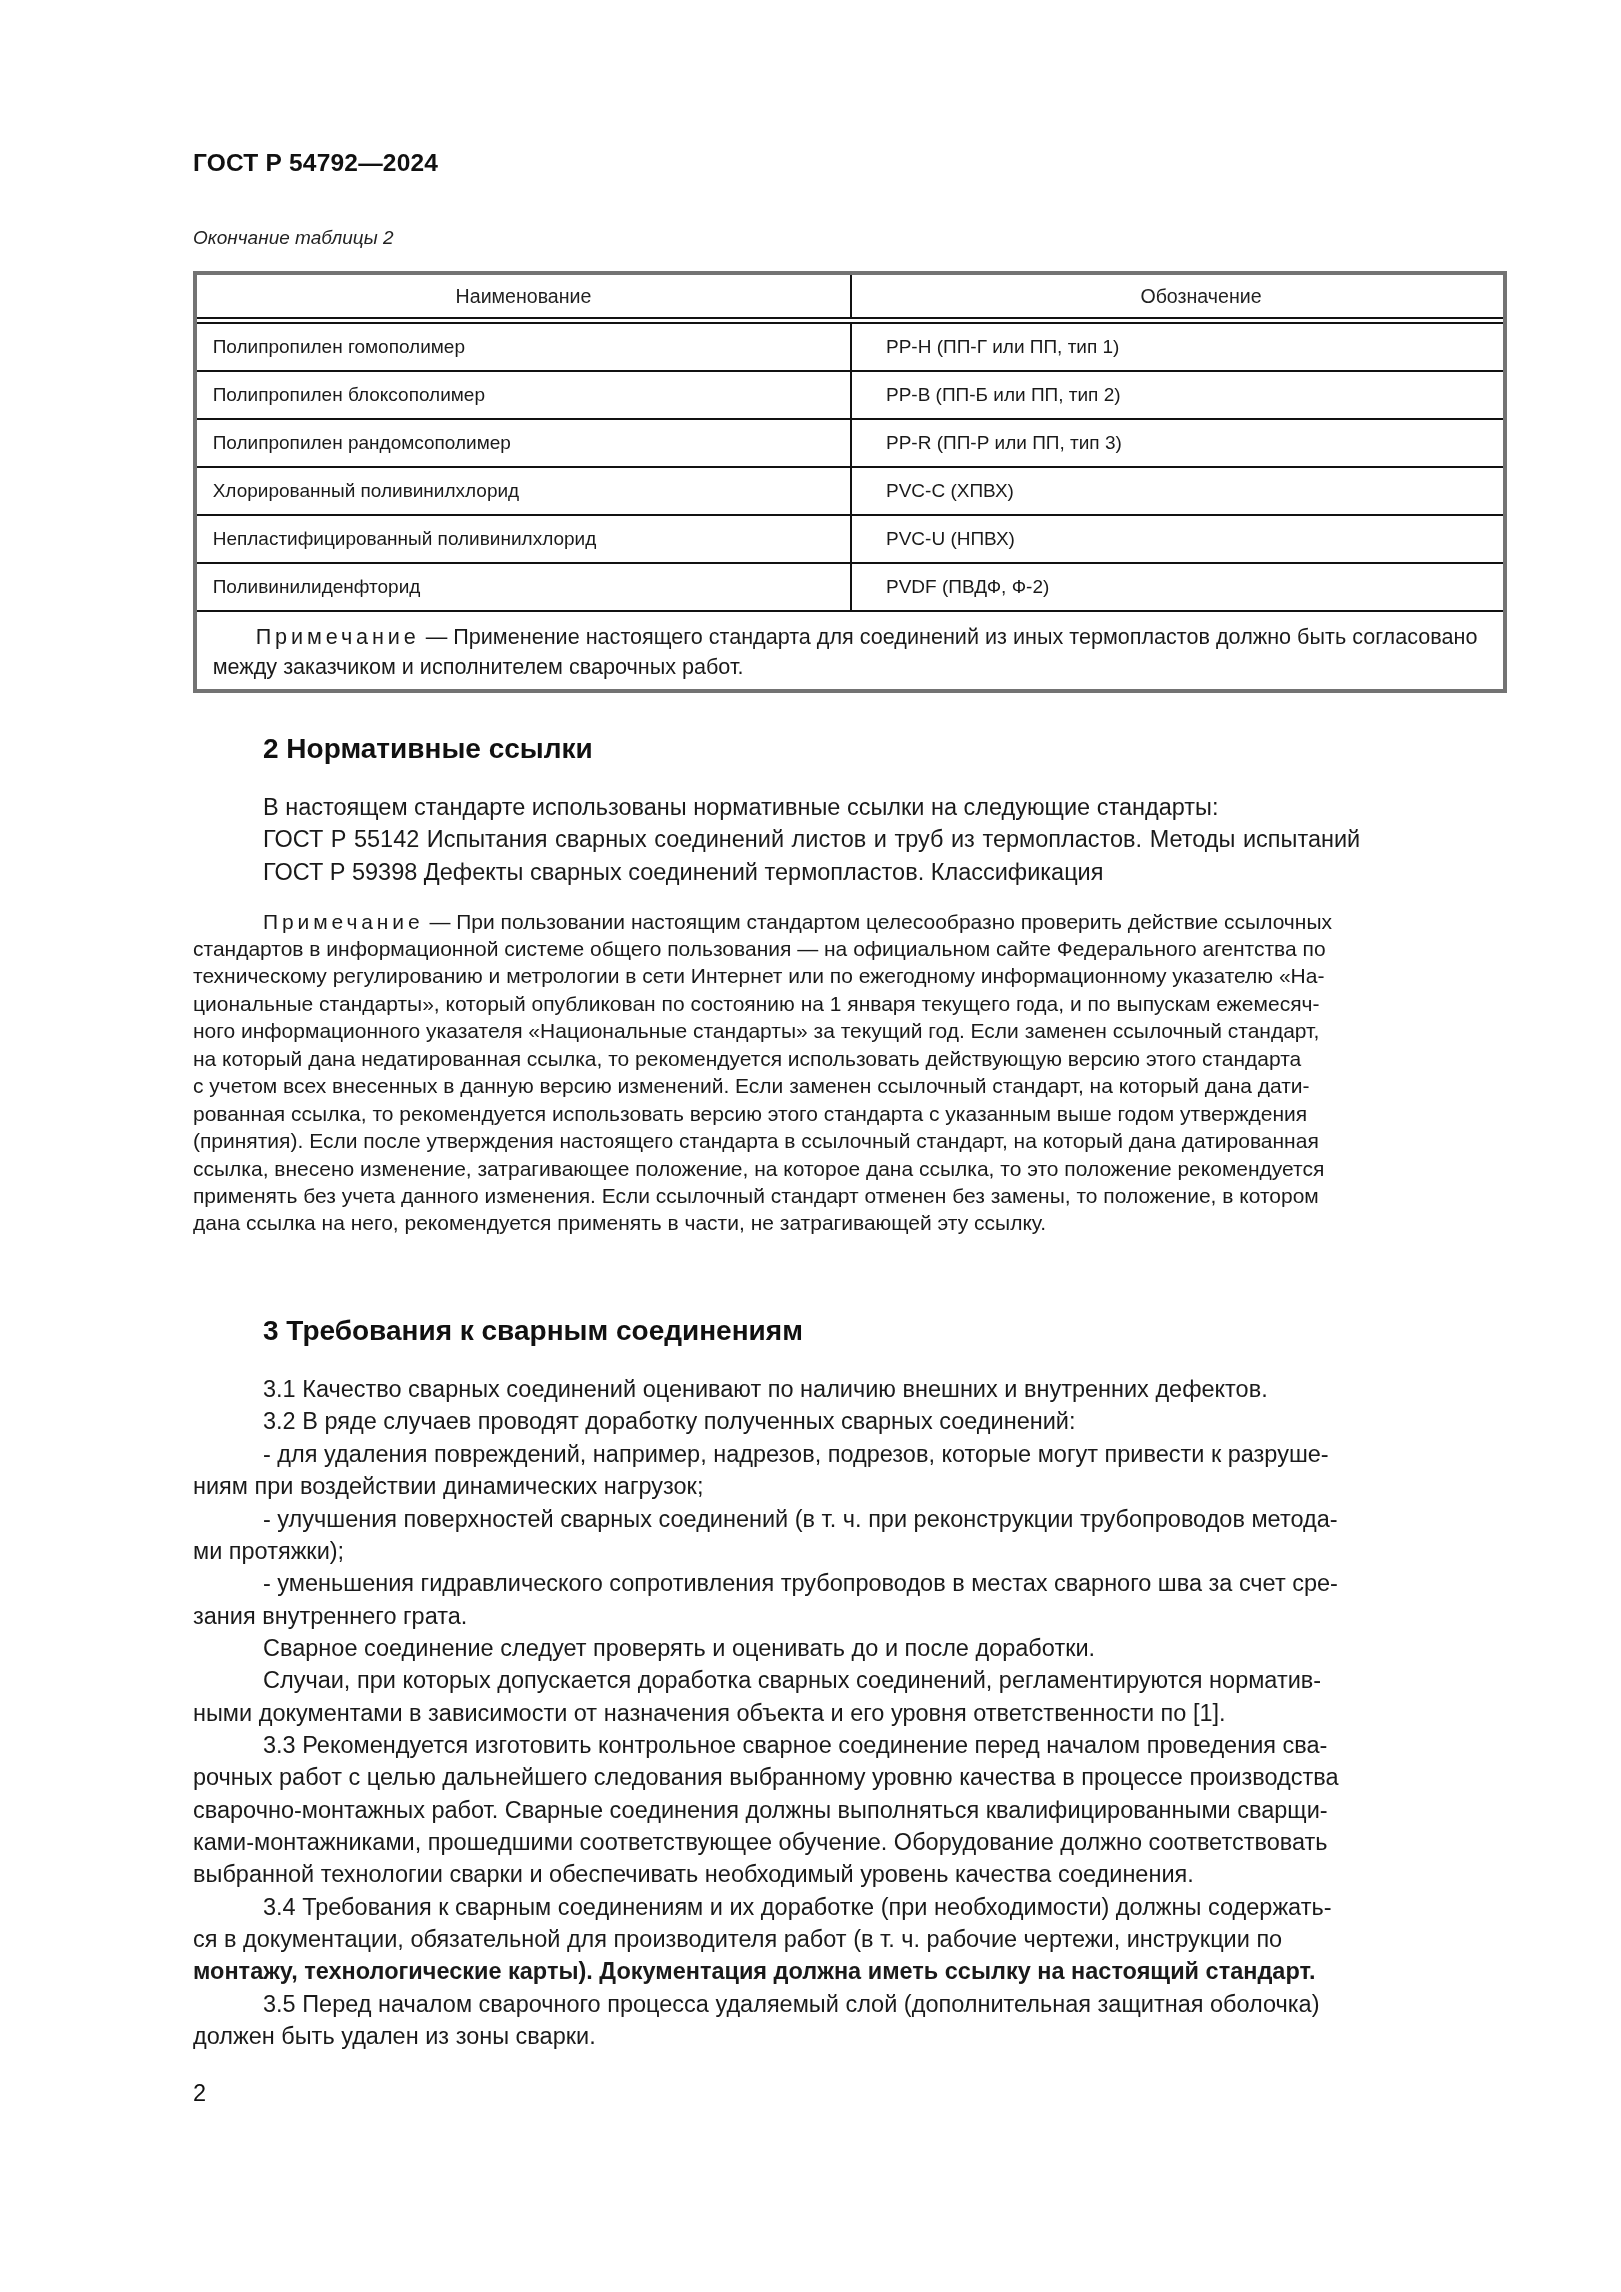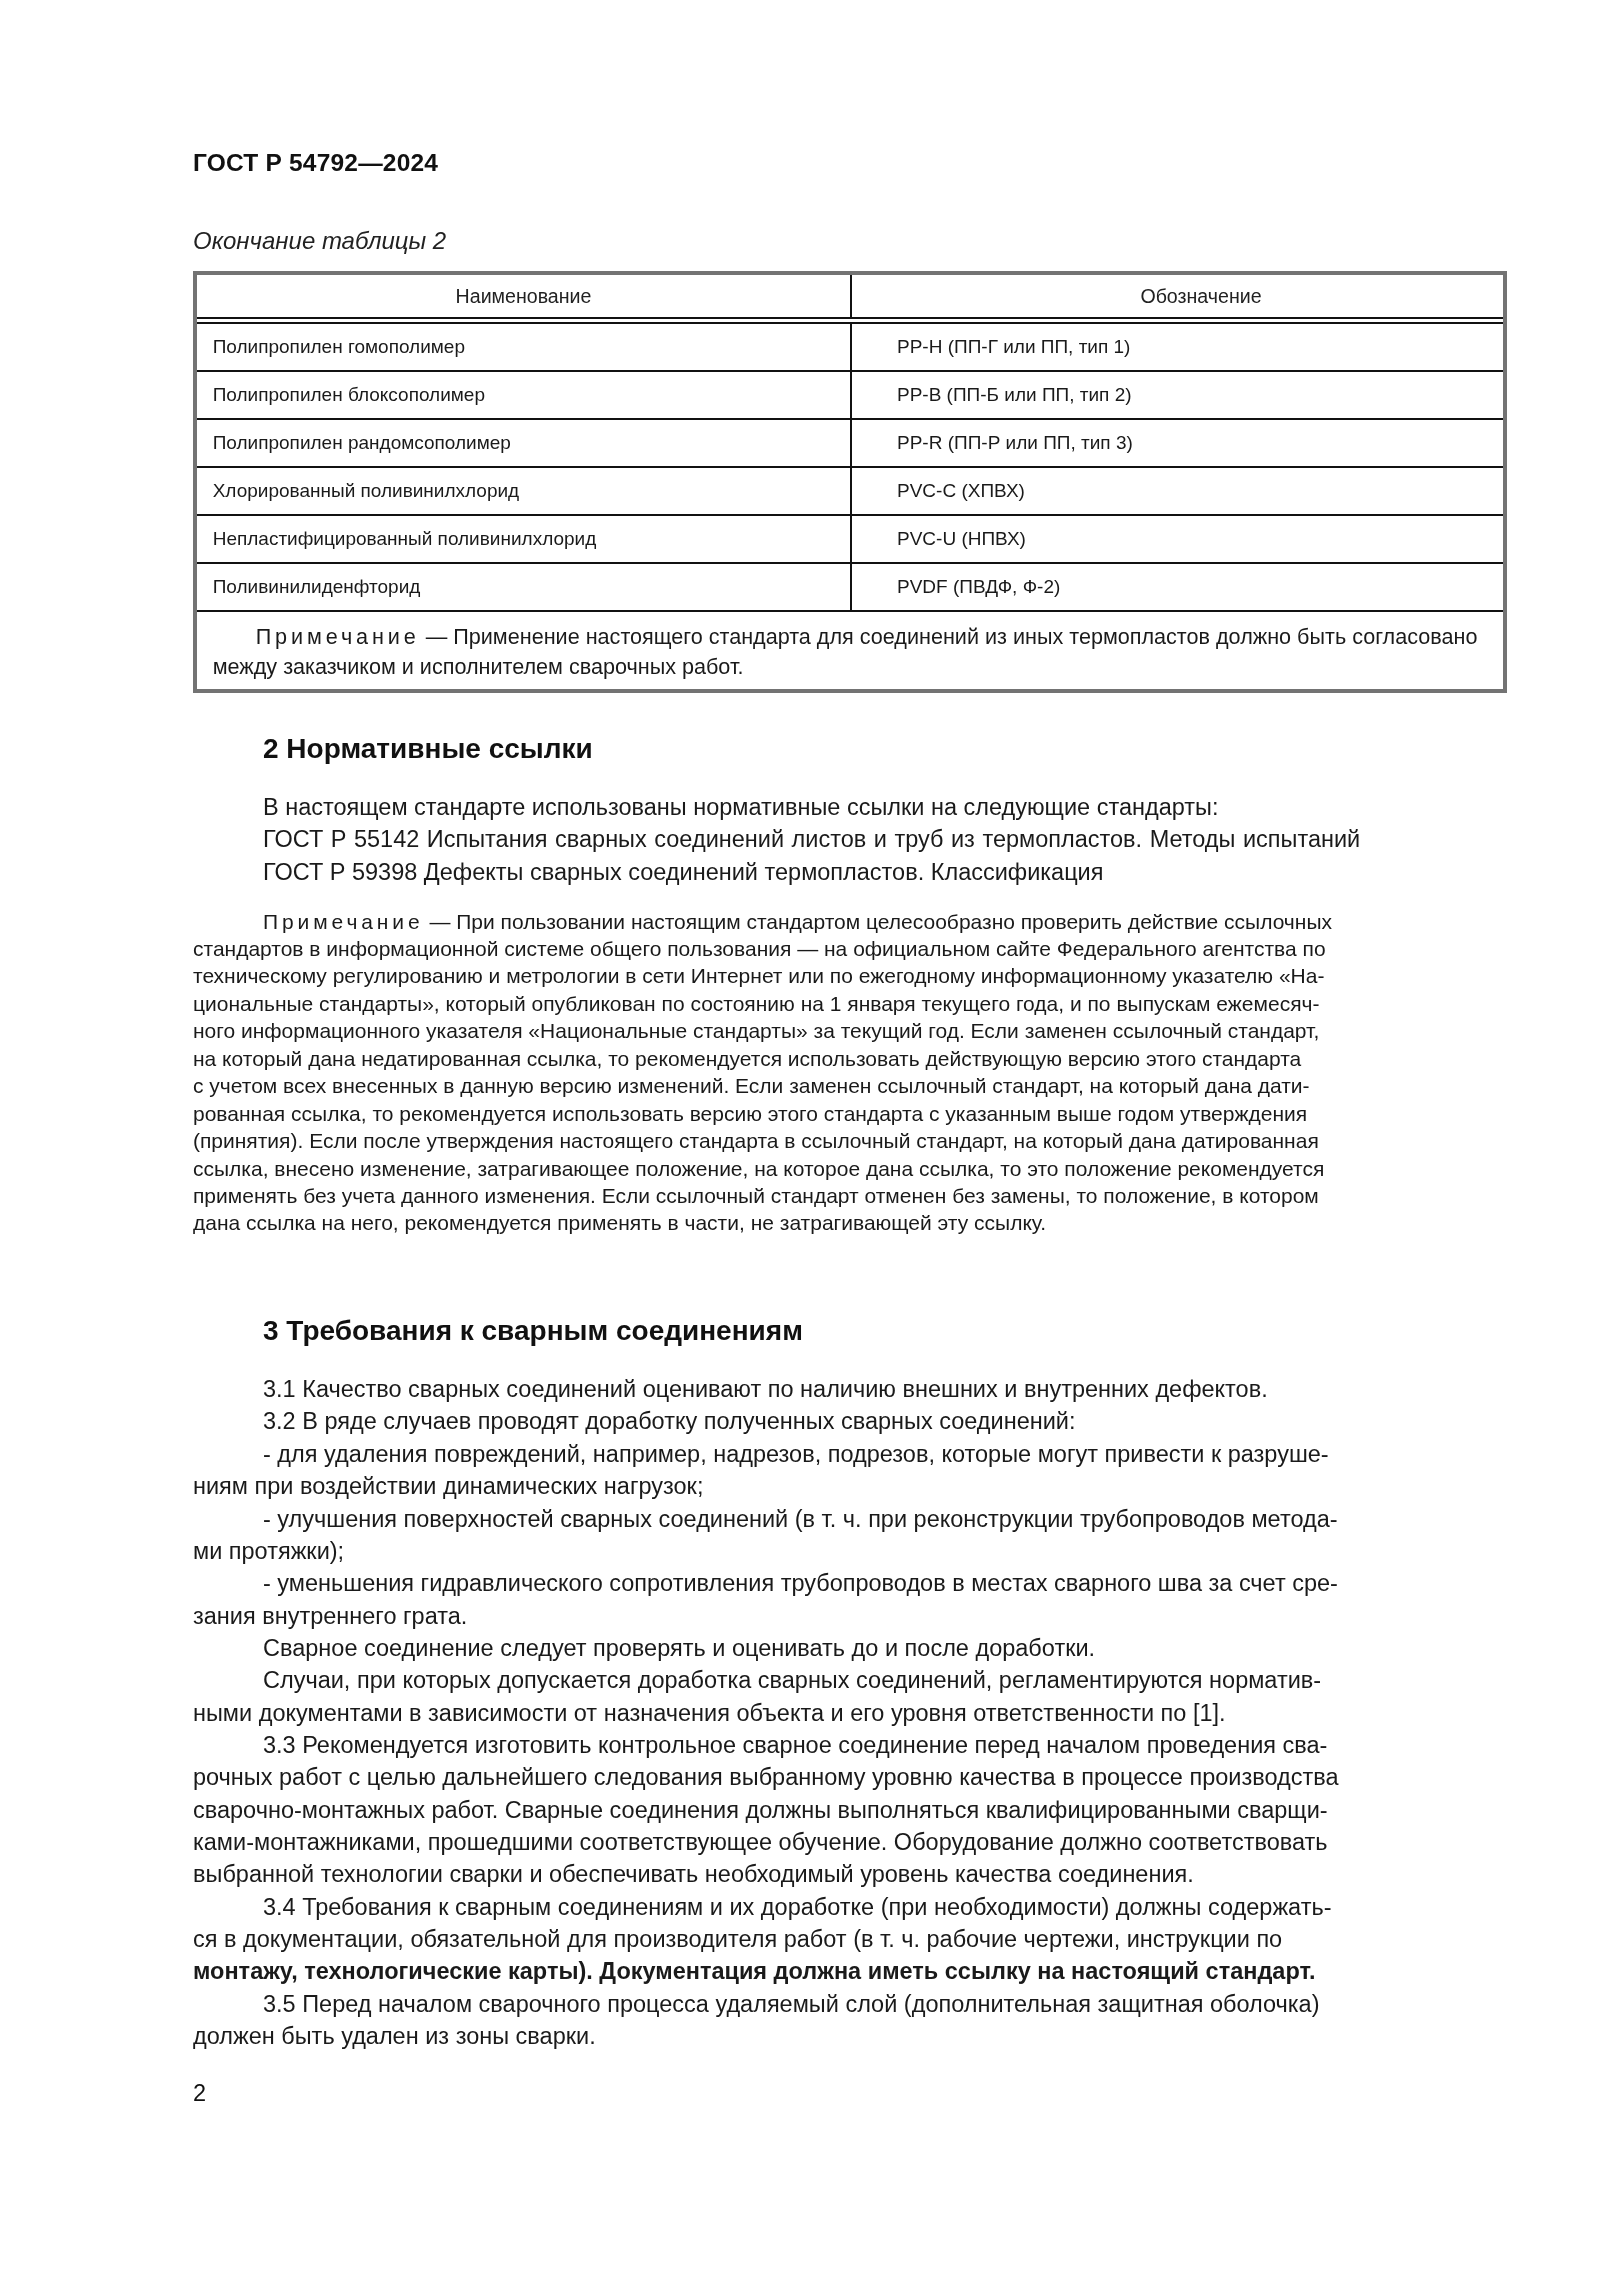--- a/index.html
+++ b/index.html
@@ -26,21 +26,21 @@
       top: 149px;
       font-size: 24.5px;
       font-weight: bold;
       letter-spacing: 0.2px;
       color: #111;
     }
     .table-caption {
       position: absolute;
       left: 193px;
       top: 227px;
-      font-size: 24px;
+      font-size: 19px;
       font-style: italic;
       color: #222;
     }
     
     .tbl {
       position: absolute;
       left: 193px;
       top: 271px;
       width: 1314px;
       border: 4px solid #737373;
@@ -76,21 +76,21 @@
       border-bottom: 2px solid #111;
     }
     .tbl-row .c1, .tbl-row .c2 {
       display: flex;
       align-items: center;
       font-size: 19px;
       color: #1a1a1a;
       text-align: right;
     }
     .tbl-row .c1 { padding-left: 15.7px; }
-    .tbl-row .c2 { padding-left: 45px; }
+    .tbl-row .c2 { padding-left: 34px; }
     .tbl-note {
       padding: 9.8px 15.7px 7.8px 15.7px;
       font-size: 21.6px;
       line-height: 30px;
       color: #1a1a1a;
       text-indent: 43px;
     }
     .spaced { letter-spacing: 3.9px; }
 
     

